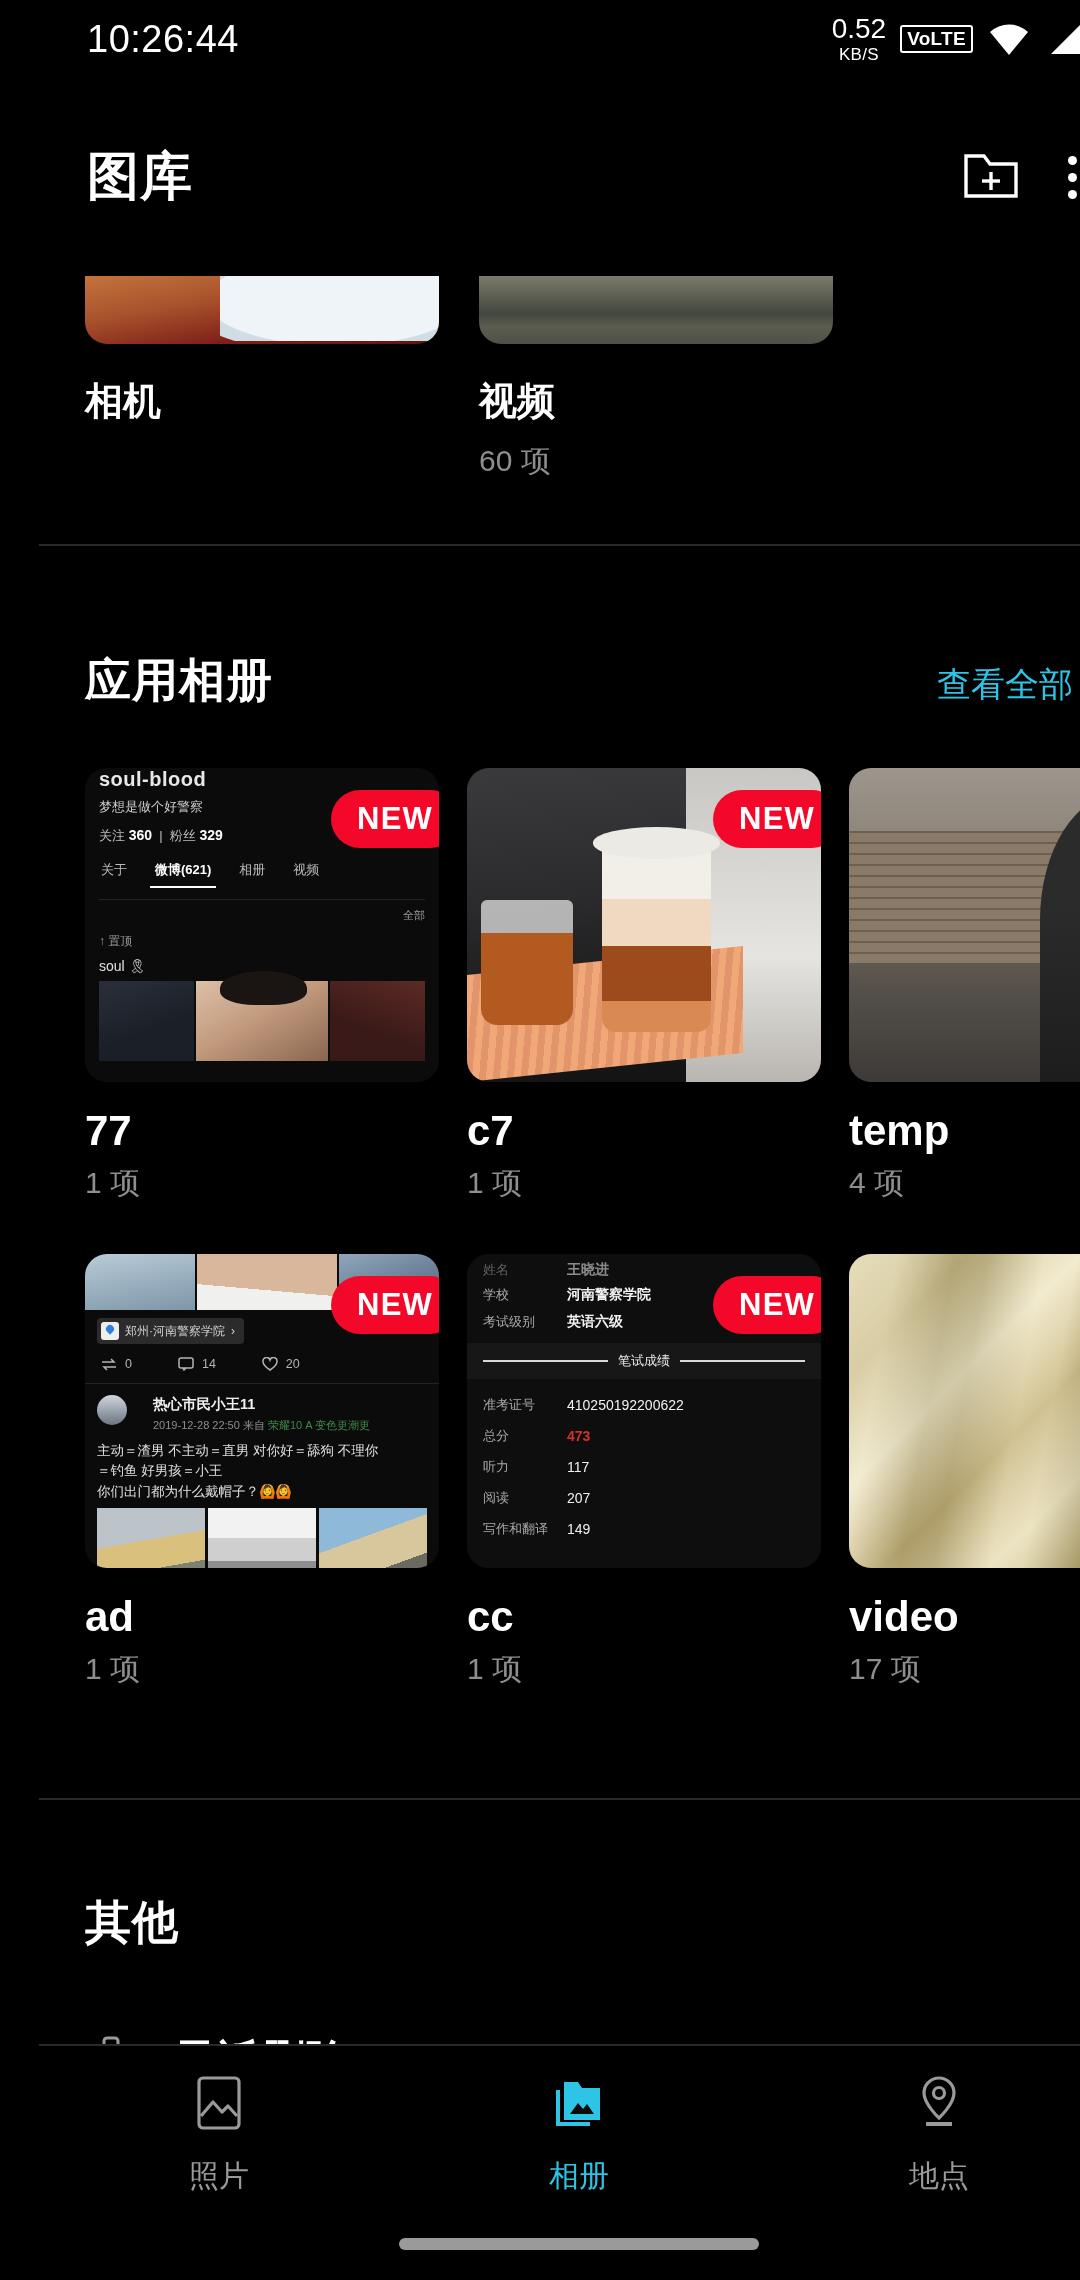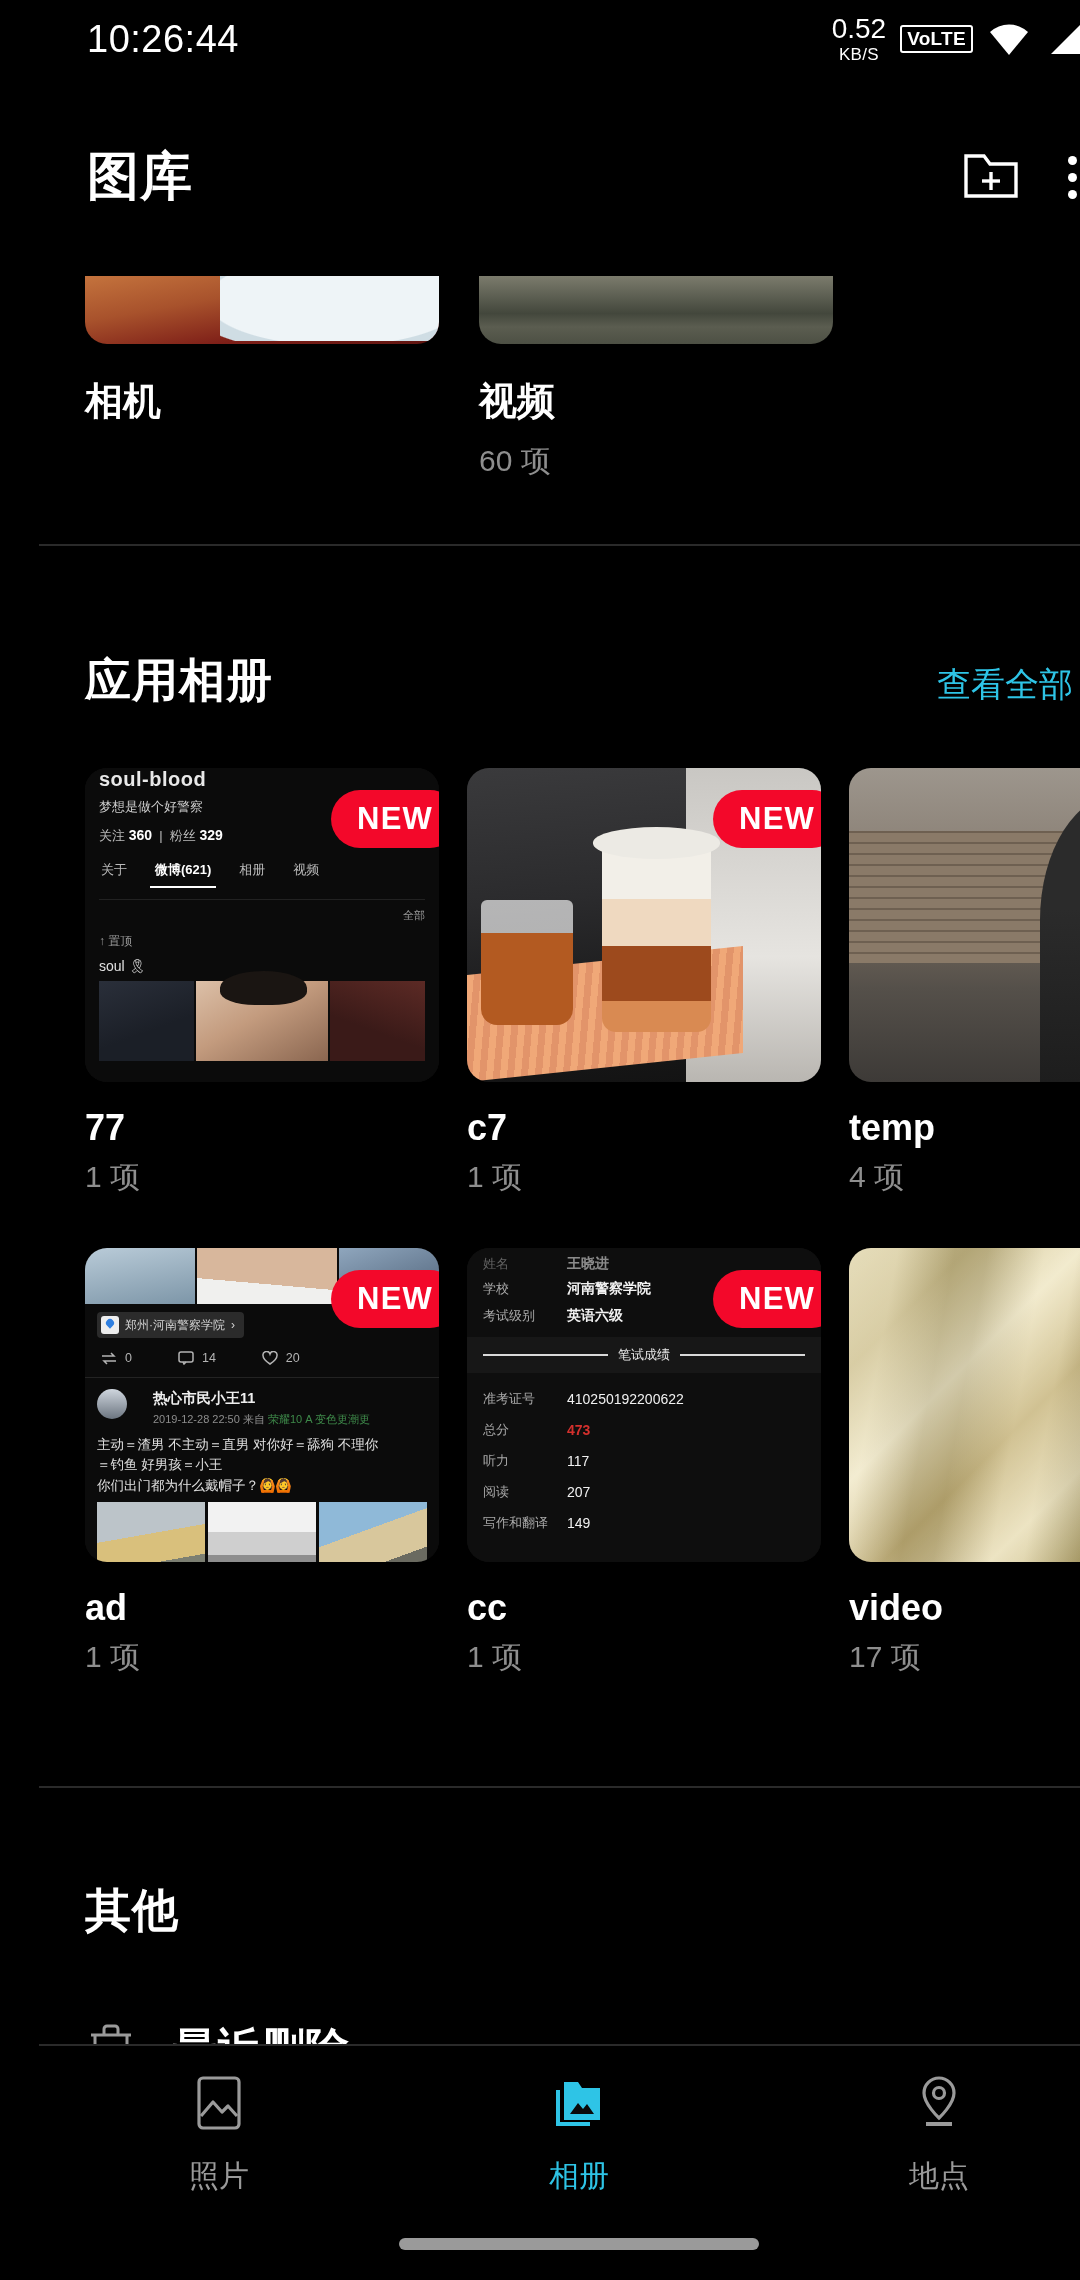--- a/index.html
+++ b/index.html
@@ -70,21 +70,21 @@
   .album-thumb {
     width: 354px; height: 314px; border-radius: 22px; overflow: hidden;
     position: relative; background: #111;
   }
   .badge-new {
     position: absolute; top: 22px; right: -20px;
     background: #f3082a; color: #fff; font-size: 31px; font-weight: 700;
     padding: 11px 26px; border-radius: 40px; letter-spacing: 1.2px; z-index: 5;
     font-family: "Liberation Sans", sans-serif;
   }
-  .album-name { font-size: 36px; font-weight: 700; margin-top: 28px; line-height:1; }
+  .album-name { font-size: 42px; font-weight: 700; margin-top: 28px; line-height:1; }
   .album-count { font-size: 30px; color: #8e8e8e; margin-top: 16px; line-height:1;}
 
   
   .ph { position:absolute; inset:0; }
   
   .ph-camera { background: linear-gradient(170deg,#c4733d 0%,#a8522c 35%,#7e1f18 70%,#5e1410 100%); }
   .ph-camera::after{
     content:""; position:absolute; left:38%; top:-55%; width:82%; height:150%;
     background: radial-gradient(ellipse at 40% 60%, #eef4f7 0 52%, #cfdde4 53% 62%, rgba(0,0,0,0) 63%);
   }

